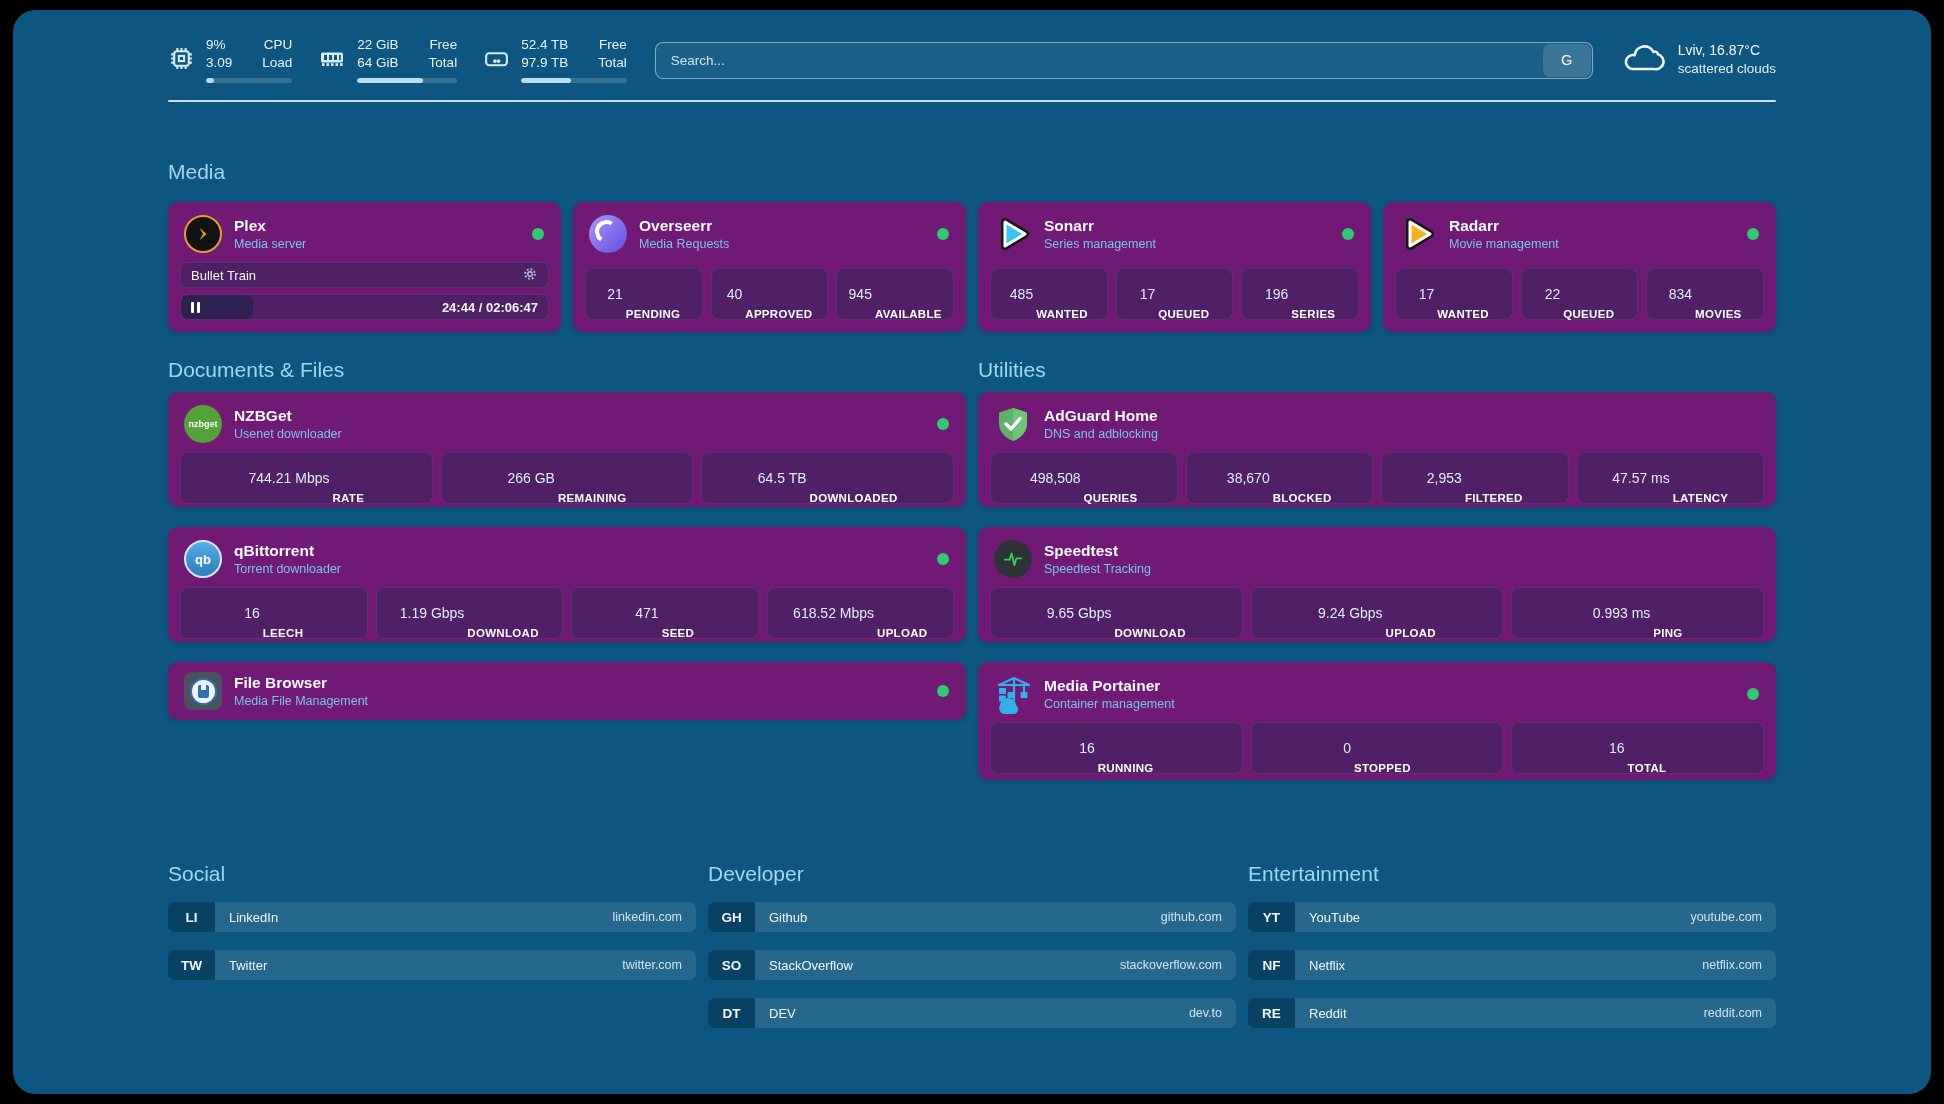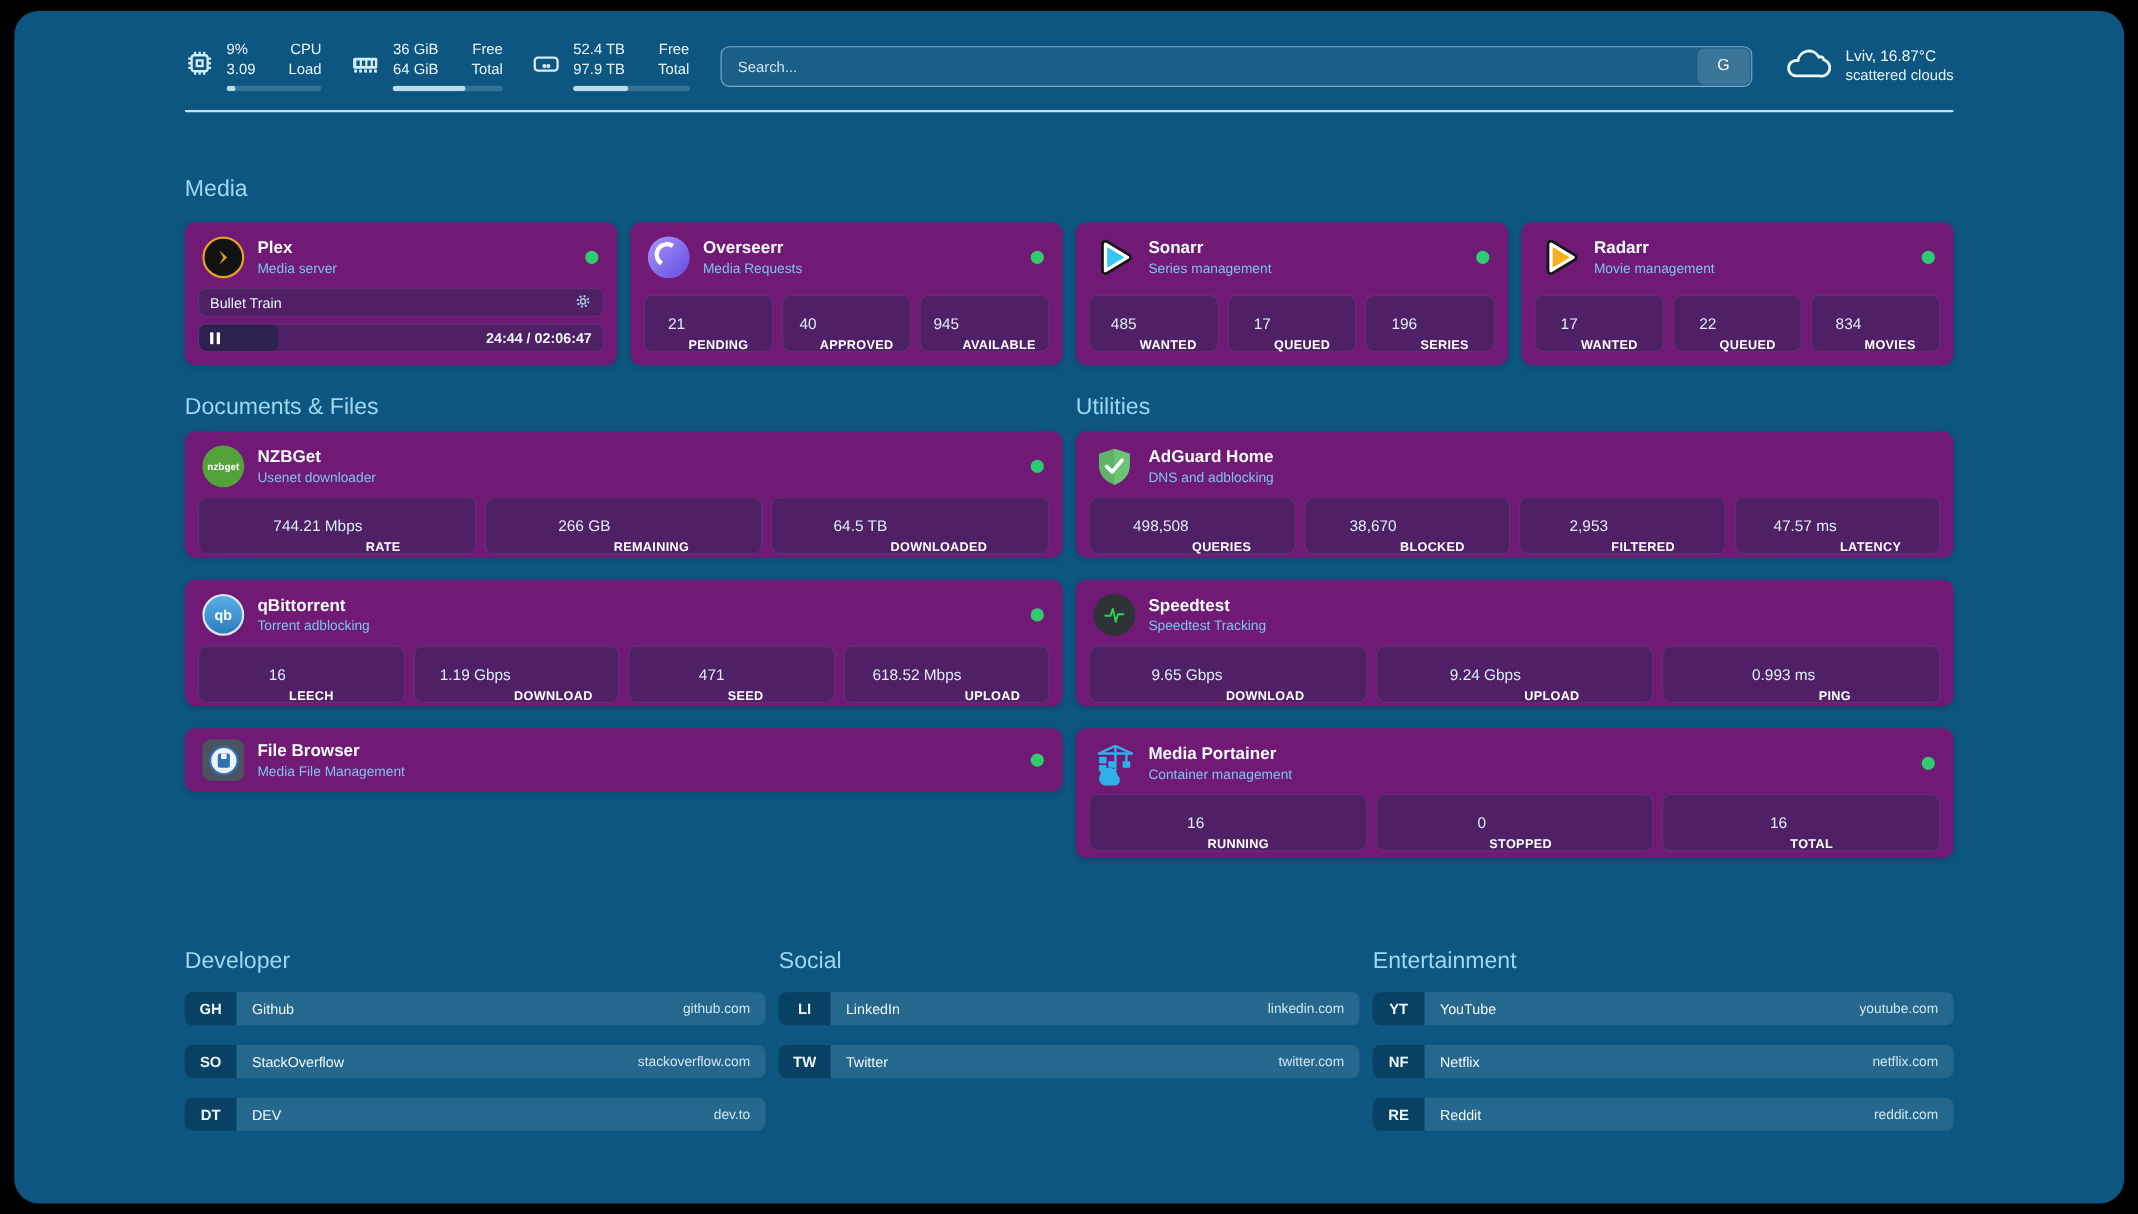--- a/index.html
+++ b/index.html
@@ -144,21 +144,21 @@
               <rect x="15" y="10" width="3" height="5" fill="#0d5681"></rect>
                 <rect x="20" y="10" width="1.8" height="5" fill="#0d5681"></rect>
               <rect x="3" y="18.2" width="2.6" height="2.8"></rect>
                 <rect x="7.5" y="18.2" width="2.6" height="2.8"></rect>
               <rect x="12" y="18.2" width="2.6" height="2.8"></rect>
                 <rect x="16.5" y="18.2" width="2.6" height="2.8"></rect>
               <rect x="21" y="18.2" width="2.6" height="2.8"></rect>
             </svg>
           </span>
           <div class="stat-text">
-            <span>36 GiB</span>
+            <span>22 GiB</span>
             <span class="r">Free</span>
             <span>64 GiB</span>
             <span class="r">Total</span>
             <div class="hbar">
                 <div class="hbar-fill" style="width: 66%;"></div>
               </div>
           </div>
         </div>
 
         <div class="stat">
@@ -350,21 +350,21 @@
               <div class="tile-label">DOWNLOADED</div>
               </div>
           </div>
         </div>
 
         <div class="card h115">
           <div class="card-head">
             <div class="app-icon icon-circle icon-qb">qb</div>
             <div>
               <div class="card-name">qBittorrent</div>
-              <div class="card-desc">Torrent adblocking</div>
+              <div class="card-desc">Torrent downloader</div>
             </div>
           </div>
           <span class="status-dot" style="background:#2fcb6f"></span>
           <div class="tiles n4">
             <div class="tile">
               <div class="tile-value">16</div>
               <div class="tile-label">LEECH</div>
               </div>
             <div class="tile">
               <div class="tile-value">1.19 Gbps</div>
@@ -499,20 +499,38 @@
               <div class="tile-value">16</div>
               <div class="tile-label">TOTAL</div>
               </div>
           </div>
         </div>
       </div>
     </div>
 
     <div class="links-grid">
       <div>
+        <div class="section-title link-title">Social</div>
+        <div class="link-row">
+          <div class="link-abbr">LI</div>
+          <div class="link-pill">
+            <span class="link-name">LinkedIn</span>
+            <span class="link-url">linkedin.com</span>
+          </div>
+        </div>
+        <div class="link-row">
+          <div class="link-abbr">TW</div>
+          <div class="link-pill">
+            <span class="link-name">Twitter</span>
+            <span class="link-url">twitter.com</span>
+          </div>
+        </div>
+      </div>
+
+      <div>
         <div class="section-title link-title">Developer</div>
         <div class="link-row">
           <div class="link-abbr">GH</div>
           <div class="link-pill">
             <span class="link-name">Github</span>
             <span class="link-url">github.com</span>
           </div>
         </div>
         <div class="link-row">
           <div class="link-abbr">SO</div>
@@ -524,38 +542,20 @@
         <div class="link-row">
           <div class="link-abbr">DT</div>
           <div class="link-pill">
             <span class="link-name">DEV</span>
             <span class="link-url">dev.to</span>
           </div>
         </div>
       </div>
 
       <div>
-        <div class="section-title link-title">Social</div>
-        <div class="link-row">
-          <div class="link-abbr">LI</div>
-          <div class="link-pill">
-            <span class="link-name">LinkedIn</span>
-            <span class="link-url">linkedin.com</span>
-          </div>
-        </div>
-        <div class="link-row">
-          <div class="link-abbr">TW</div>
-          <div class="link-pill">
-            <span class="link-name">Twitter</span>
-            <span class="link-url">twitter.com</span>
-          </div>
-        </div>
-      </div>
-
-      <div>
         <div class="section-title link-title">Entertainment</div>
         <div class="link-row">
           <div class="link-abbr">YT</div>
           <div class="link-pill">
             <span class="link-name">YouTube</span>
             <span class="link-url">youtube.com</span>
           </div>
         </div>
         <div class="link-row">
           <div class="link-abbr">NF</div>

